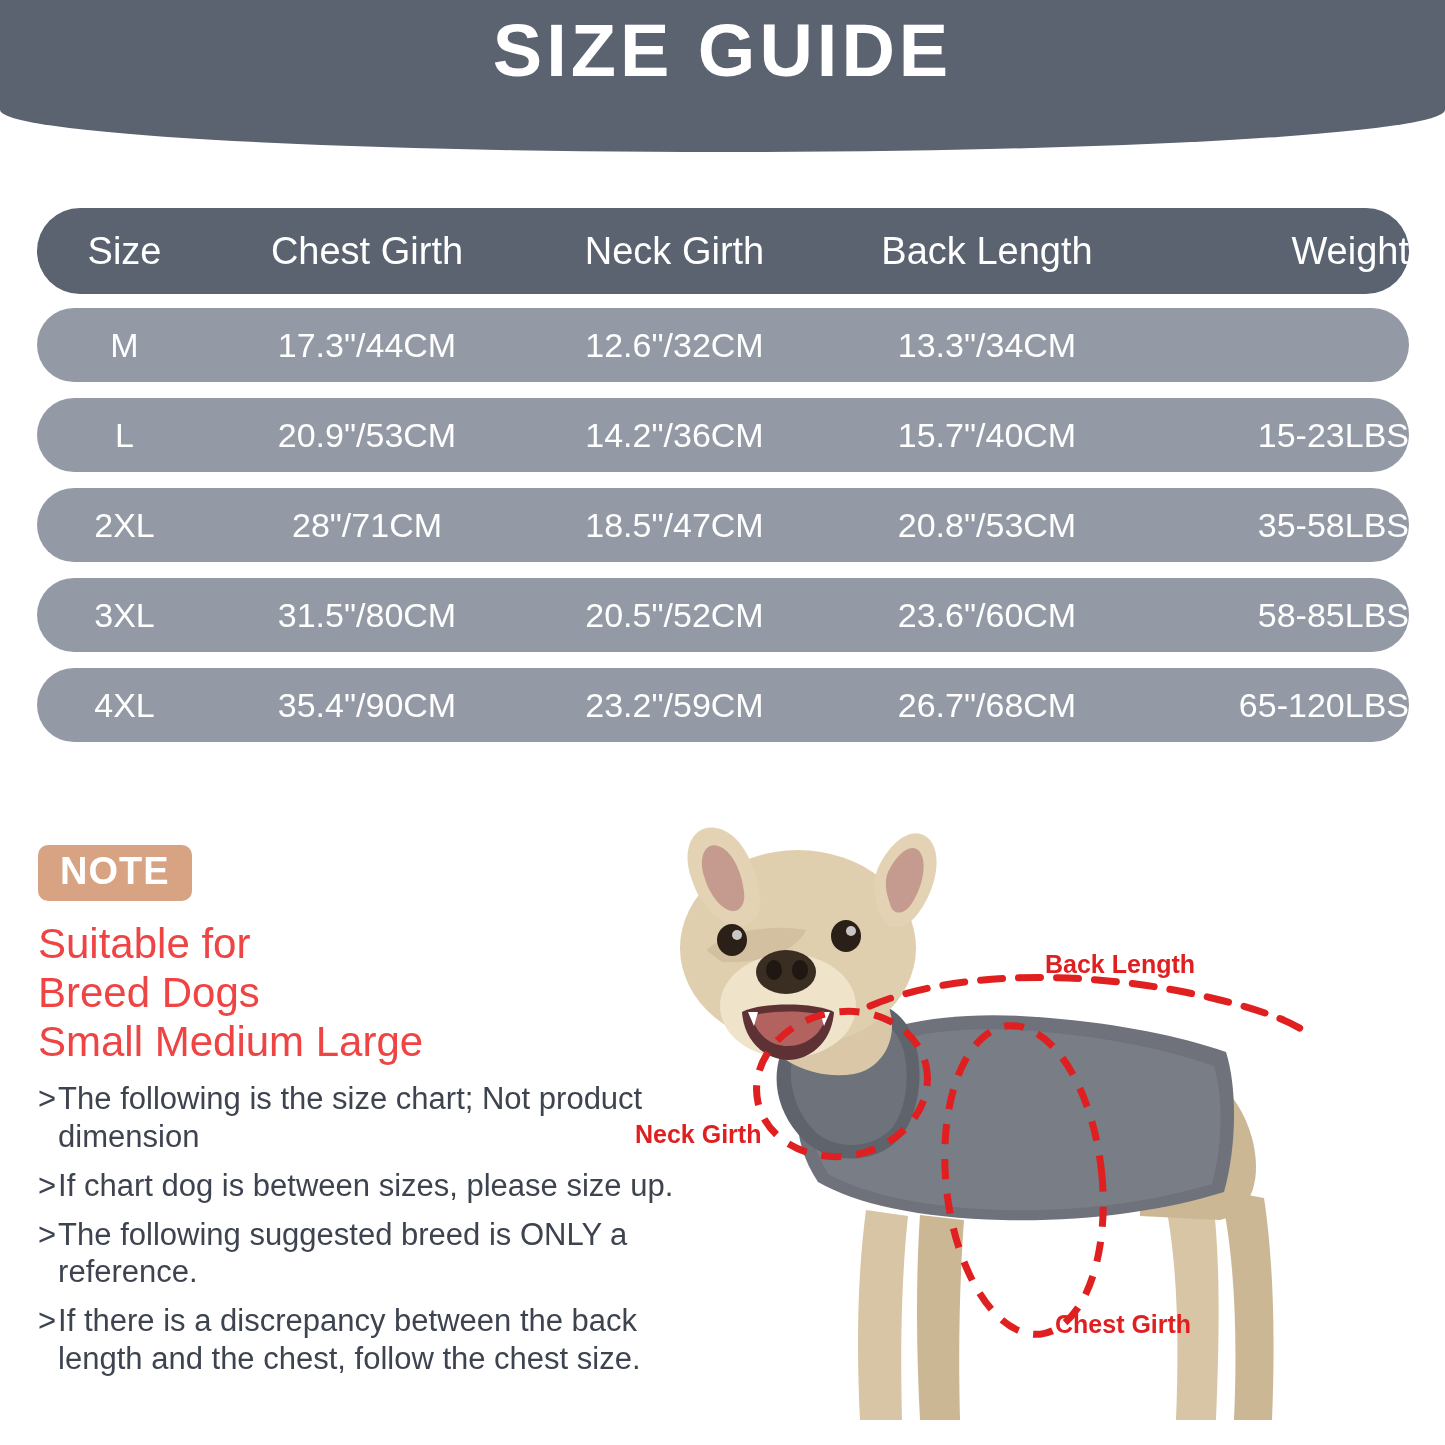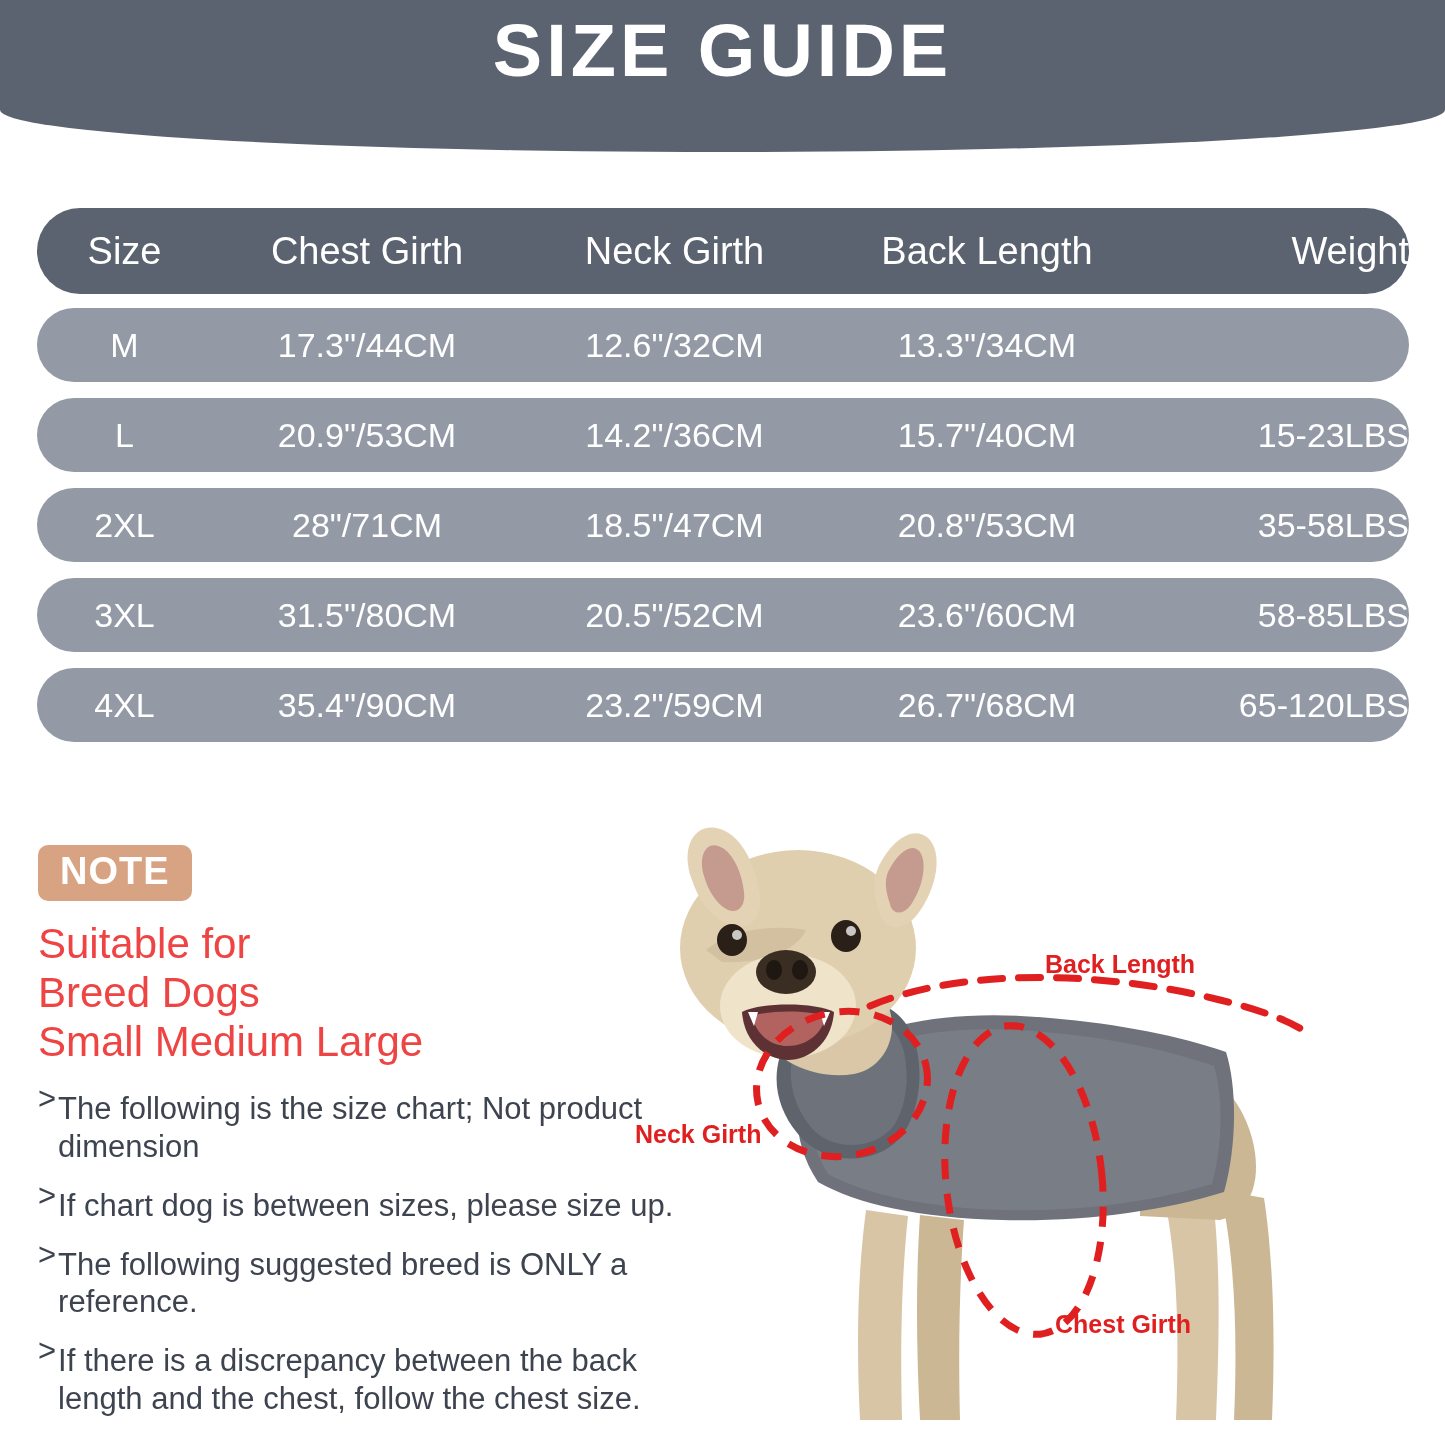--- a/index.html
+++ b/index.html
@@ -110,21 +110,21 @@
     font-size: 31px;
     line-height: 1.2;
     margin-bottom: 12px;
   }
   .bullet .chev {
     flex: 0 0 auto;
     margin-right: 2px;
     font-size: 31px;
     line-height: 1.2;
   }
-  .bullet .btxt { flex: 1 1 auto; margin-top: 10px; }
+  .bullet .btxt { flex: 1 1 auto; }
 
   
   .illus {
     position: absolute;
     top: 820px;
     left: 620px;
     width: 825px;
     height: 625px;
   }
   .label {

